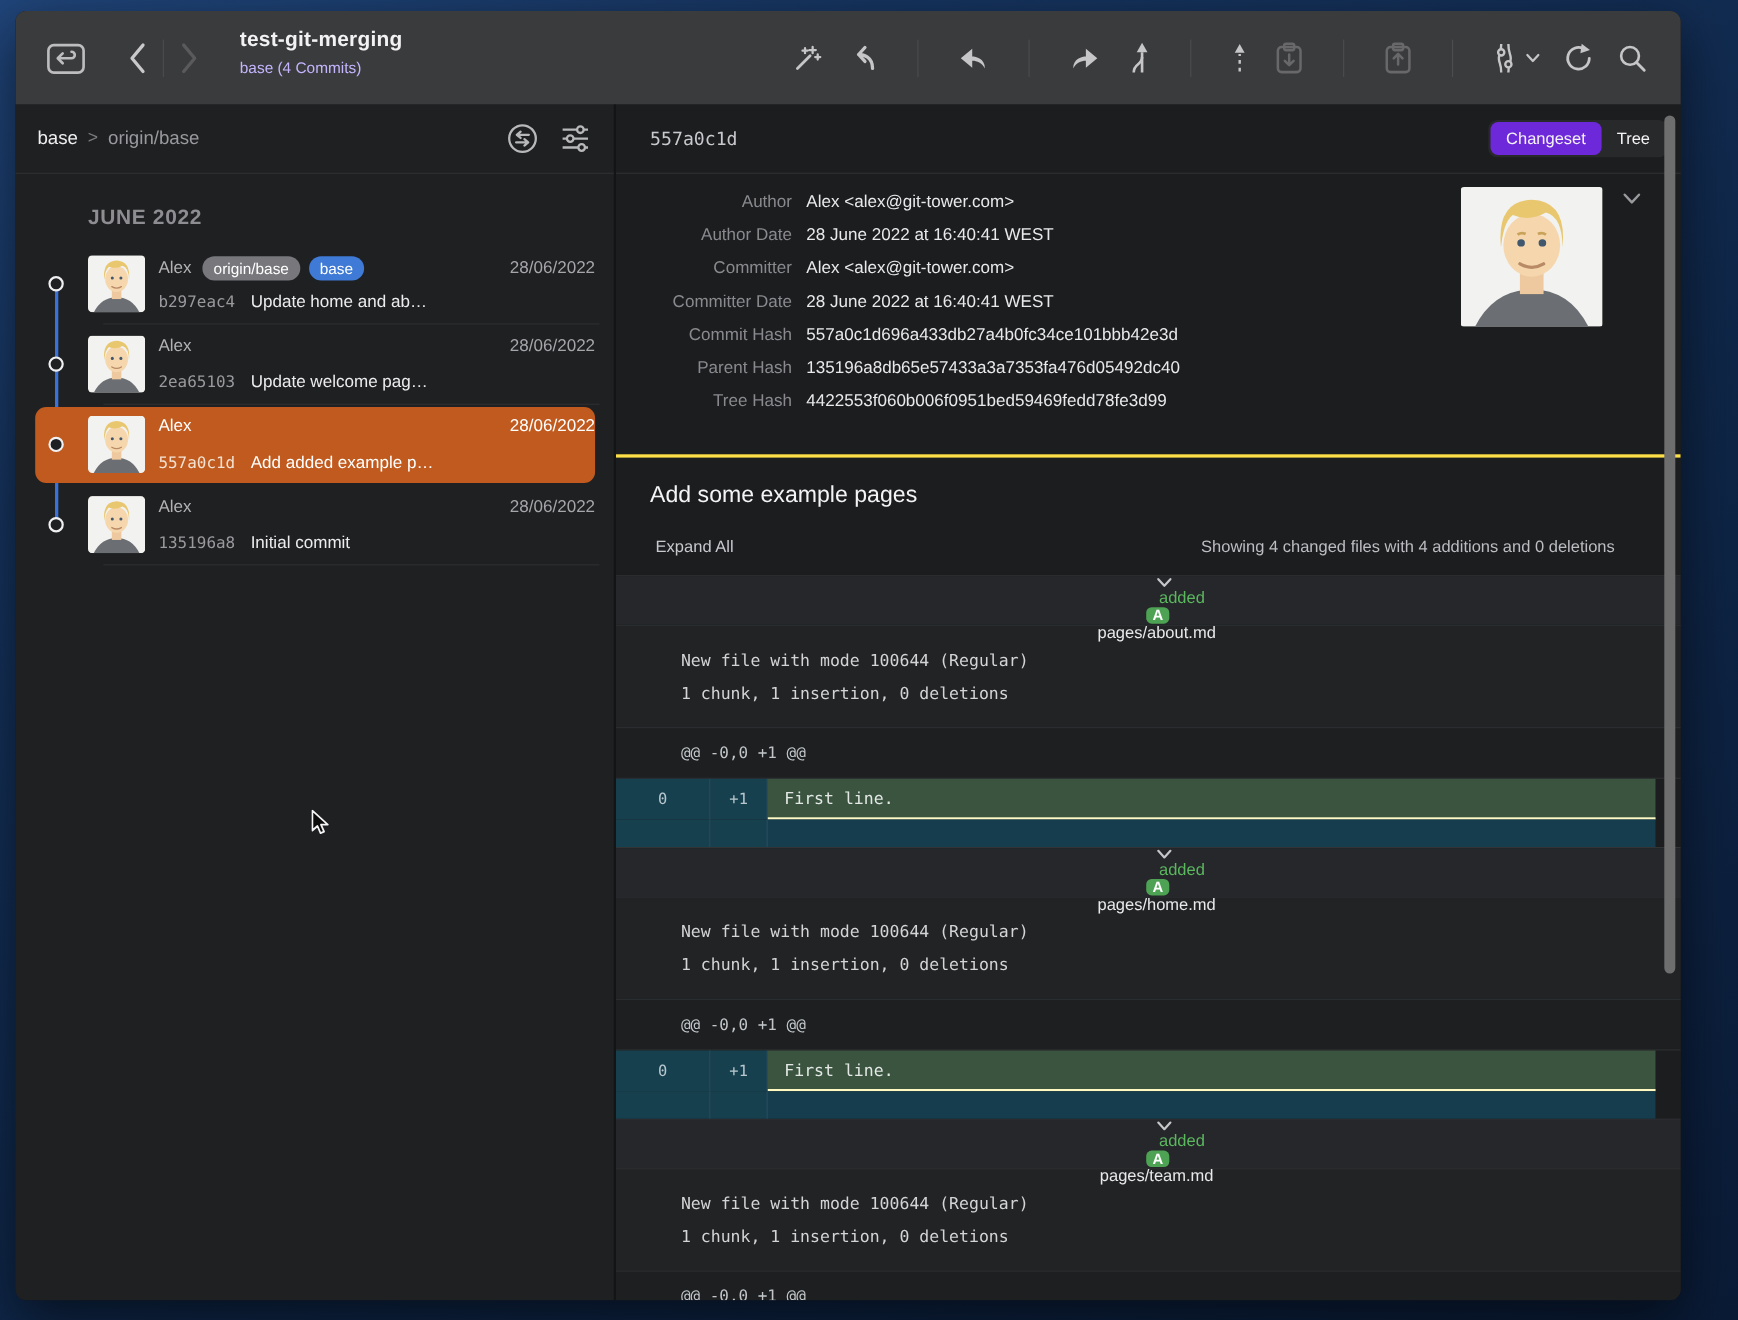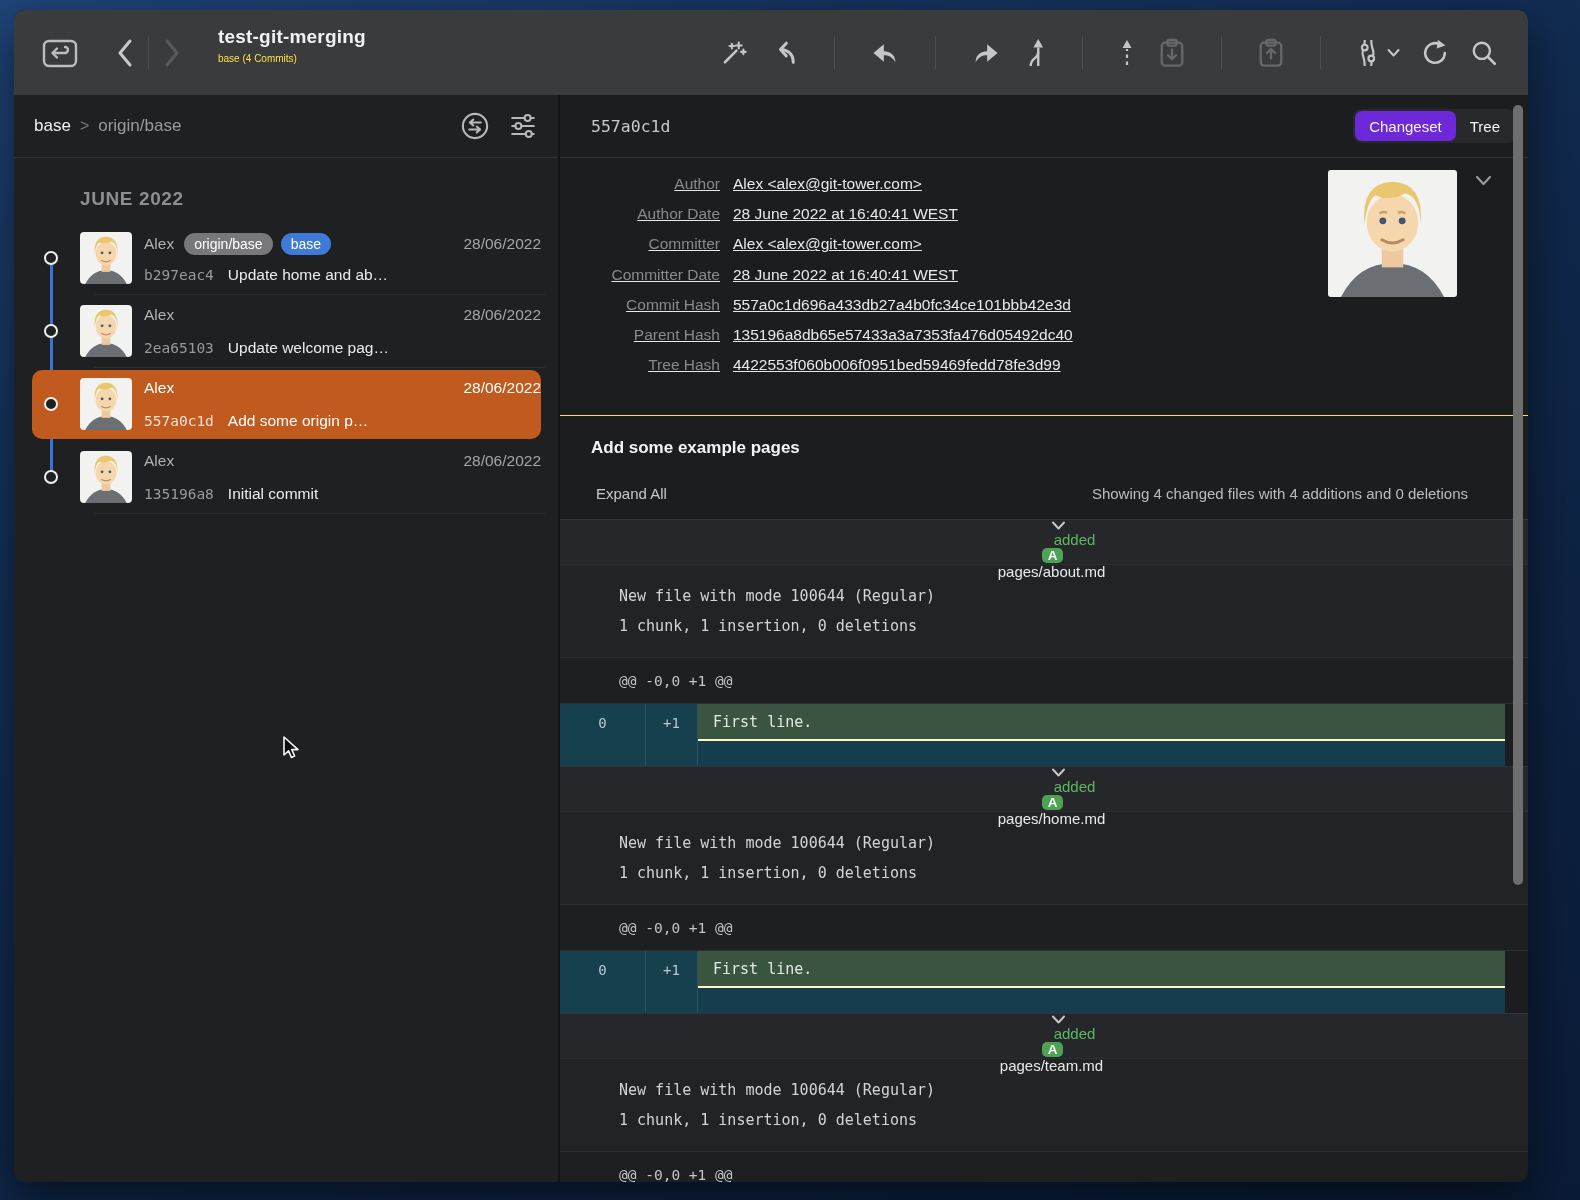--- a/index.html
+++ b/index.html
@@ -14,21 +14,21 @@
     background:#1c1e20; border-radius:10px; overflow:hidden;
     box-shadow:0 18px 50px rgba(0,0,0,.55);
   }
   
   .titlebar { position:absolute; left:0; top:0; right:0; height:85px; background:#3a3b3d; }
   .tb-left { position:absolute; left:26px; top:0; height:85px; display:flex; align-items:center; }
   .tb-btn { display:flex; align-items:center; justify-content:center; }
   .tb-divider { width:1px; height:34px; background:#4c4d4f; margin:0 14px; }
   .tb-title-block { position:absolute; left:204px; top:16px; }
   .tb-title { font-size:19px; font-weight:bold; color:#f2f2f4; letter-spacing:.2px; }
-  .tb-subtitle { font-size:10px; color:#fde047; margin-top:5px; }
+  .tb-subtitle { font-size:14px; color:#c4b5fd; margin-top:5px; }
   .tb-icons { position:absolute; right:30px; top:0; height:85px; display:flex; align-items:center; gap:20px; }
   .icon { display:inline-flex; align-items:center; justify-content:center; }
   .dim svg * { stroke:#68686b !important; fill-opacity:.55; }
   
   .main { position:absolute; top:85px; left:0; right:0; bottom:0; display:flex; }
   .sidebar { width:546px; background:#1f2022; border-right:2px solid #131416; position:relative; }
   .detail { flex:1; background:#1b1d1f; position:relative; }
   
   .crumbbar { height:63px; border-bottom:1px solid #303134; display:flex; align-items:center; padding:0 20px; }
   .crumb-branch { font-size:17px; color:#f0f0f2; font-weight:500; }
@@ -60,28 +60,28 @@
   .selected .c-hash { color:#f3e2d2; }
   .c-msg { font-size:15.5px; color:#ececee; margin-left:14px; }
   .selected .c-msg { color:#ffffff; }
   
   .detail-header { height:63px; border-bottom:1px solid #2f3133; display:flex; align-items:center; padding:0 12px 0 31px; }
   .d-hash { font-family:"DejaVu Sans Mono", monospace; font-size:16.5px; color:#c9c9cd; }
   .seg { margin-left:auto; background:#28292b; border-radius:8px; padding:2px; display:flex; height:34px; }
   .seg-item { display:flex; align-items:center; padding:0 14px; font-size:15px; color:#f4f4f6; border-radius:7px; }
   .seg-item.on { background:#6d28d9; font-weight:500; }
   .dscroll { position:absolute; top:63px; left:0; right:0; bottom:0; overflow:hidden; }
-  .meta { position:relative; padding-top:11px; height:258px; border-bottom:1px solid #fde047;text-decoration:underline; }
+  .meta { position:relative; padding-top:11px; height:258px; border-bottom:3px solid #fde047; }
   .meta-row { display:flex; line-height:30.2px; }
   .meta-label { width:173px; text-align:right; padding-right:13px; font-size:15.5px; color:#8a8a8e; }
   .meta-value { font-size:15.5px; color:#e9e9eb; }
   .big-avatar { position:absolute; top:12px; right:71px; width:129px; height:127px; border-radius:3px; overflow:hidden; }
   .meta-chevron { position:absolute; top:16px; right:36px; }
   .msg-section { padding:22px 60px 0 31px; }
-  .d-message { font-size:17px; font-weight:700; color:#f4f4f6; }
+  .d-message { font-size:21px; font-weight:400; color:#f4f4f6; }
   .expand-row { display:flex; align-items:center; margin-top:27px; padding-bottom:17px; }
   .expand-all { font-size:15px; color:#c9c9cd; margin-left:5px; }
   .changes-summary { margin-left:auto; font-size:15px; color:#bdbdc1; }
   .file-section { border-top:1px solid #323436; }
   .fs-header { height:44px; background:#25272a; display:flex; align-items:center;flex-direction:column; }
   .fs-chevron { margin-left:29px; }
   .fs-status { margin-left:61px; font-size:15px; color:#5cb85f; }
   .fs-badge { margin-left:17px; width:21px; height:21px; border-radius:5px; background:#4da353; color:#fff; font-size:13.5px; font-weight:bold; display:flex; align-items:center; justify-content:center; }
   .fs-path { margin-left:15px; font-size:15px; color:#e9e9eb; }
   .fs-info { background:#212325; padding:16px 0 16px 59px; border-top:1px solid #2c2e30; }
@@ -314,21 +314,21 @@
                   <path d="M25 33 Q30 36 35 33" fill="none" stroke="#b98a66" stroke-width="1.4" stroke-linecap="round"></path>
                 </svg>
             </span>
             <div class="c-body">
               <div class="c-line1">
                 <span class="c-name">Alex</span>
                 <span class="c-date">28/06/2022</span>
               </div>
               <div class="c-line2">
                 <span class="c-hash">557a0c1d</span>
-                <span class="c-msg">Add some origin p…</span>
+                <span class="c-msg">Add added example p…</span>
               </div>
             </div>
           </div>
 
           <div class="commit-row">
             <span class="c-avatar">
               <svg width="52" height="52" viewBox="0 0 60 60">
                   <rect width="60" height="60" fill="#f2f2f0"></rect>
                   <path d="M6 60 Q14 44 30 44 Q46 44 54 60 Z" fill="#6b6e72"></path>
                   <rect x="25" y="34" width="10" height="12" fill="#eec9a0"></rect>

